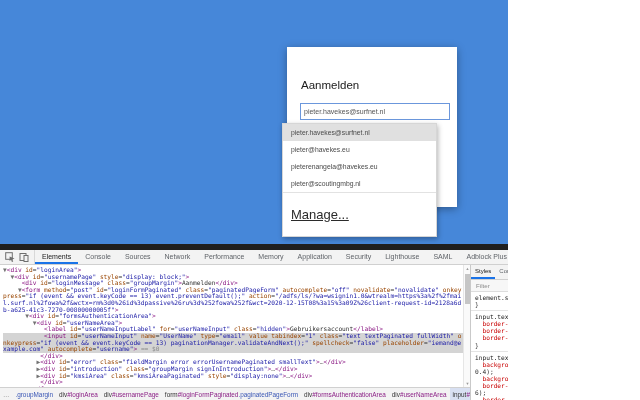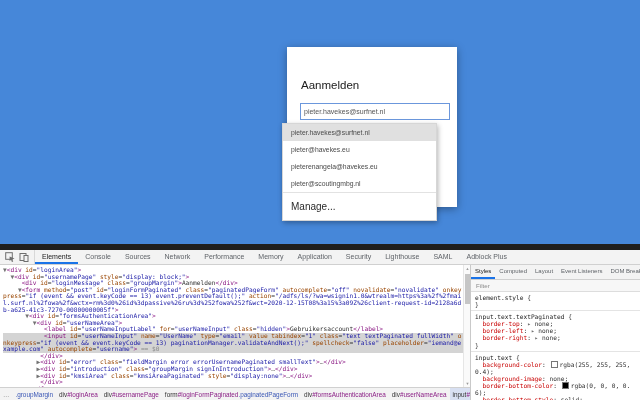--- a/index.html
+++ b/index.html
@@ -1,33 +1,33 @@
 <!DOCTYPE html>
 <html><head>
 <meta charset="utf-8">
 <style>
   html,body{margin:0;padding:0;width:640px;height:400px;overflow:hidden;
     font-family:"Liberation Sans",sans-serif;background:#fff;}
-  .stage{position:relative;width:640px;height:400px;overflow:hidden;}
+  .stage{position:relative;width:508px;height:400px;overflow:hidden;}
 
   
   .page{position:absolute;left:0;top:0;width:640px;height:244px;}
   .login-card{position:absolute;left:287px;top:47px;width:170px;height:160px;
     background:#ffffff;box-shadow:0 2px 8px rgba(0,0,0,0.35);}
   .card-title{position:absolute;left:14px;top:32px;font-size:11.5px;color:#1b1b1b;}
   .username-input{position:absolute;left:13px;top:56px;width:142px;height:15px;
     border:1px solid #6b97dc;background:#fff;font-size:7px;color:#555;
     padding:0 3px;line-height:15px;white-space:nowrap;overflow:hidden;}
   .autofill{position:absolute;left:282px;top:123px;width:153px;background:#fff;
     border:1px solid #d6d6d6;box-shadow:1px 2px 5px rgba(0,0,0,0.3);}
   .af-item{height:17px;line-height:17px;padding:0 8px;font-size:6.8px;color:#4a4a4a;
     white-space:nowrap;overflow:hidden;}
   .af-item.hl{background:#e0e0e0;}
-  .af-manage{height:19px;line-height:19px;padding:4px 8px;font-size:10px;color:#2b2b2b;
-    border-top:1px solid #e2e2e2;}
+  .af-manage{height:19px;line-height:19px;padding:12px 8px;font-size:13px;color:#2b2b2b;
+    border-top:1px solid #e2e2e2;text-decoration:underline;}
 
   
   .splitter{position:absolute;left:0;top:244px;width:640px;height:6px;background:#1f1f1f;}
 
   
   .devtools{position:absolute;left:0;top:250px;width:640px;height:150px;background:#fff;
     display:flex;flex-direction:column;}
   .dt-toolbar{height:14px;background:#f3f3f3;border-bottom:1px solid #d0d0d0;
     display:flex;align-items:center;flex:0 0 auto;}
   .dt-icons{display:flex;align-items:center;padding:0 3px;border-right:1px solid #d8d8d8;height:100%;}

